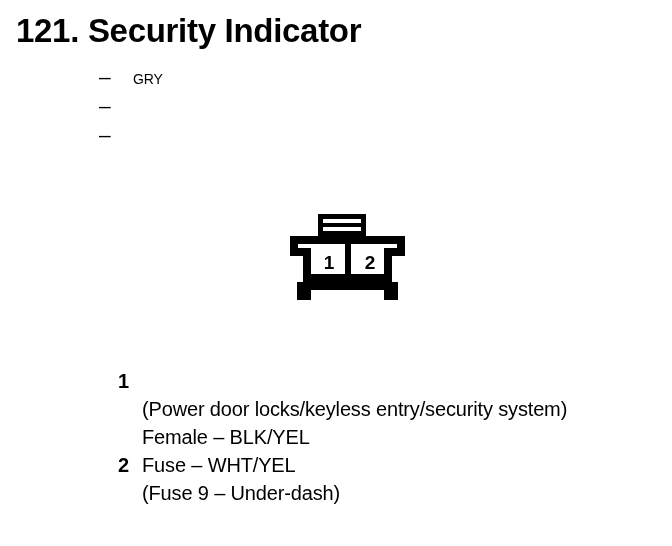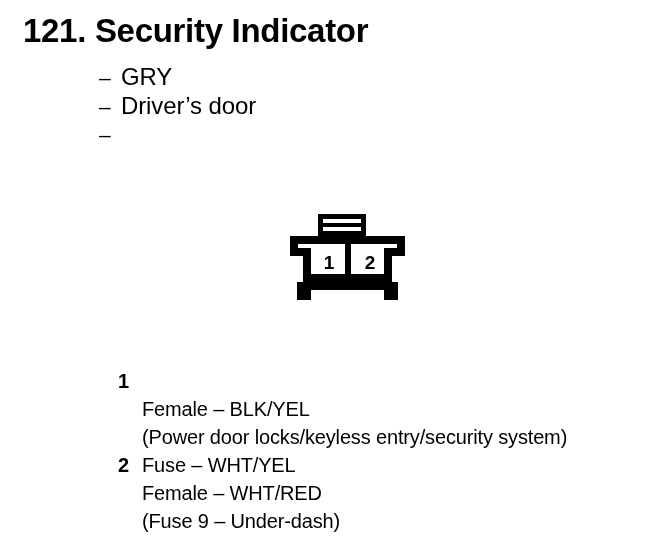--- a/index.html
+++ b/index.html
@@ -13,21 +13,21 @@
     position: relative;
     overflow: hidden;
     font-family: "Liberation Sans", sans-serif;
     color: #000000;
     -webkit-font-smoothing: none;
   }
 
   
   #page-title {
     position: absolute;
-    left: 23px;
+    left: 16px;
     top: 11px;
     font-size: 33px;
     font-weight: bold;
     letter-spacing: -0.3px;
     line-height: 40px;
     white-space: nowrap;
     text-align: center;
   }
 
   
@@ -43,23 +43,24 @@
     height: 29px;
     white-space: nowrap;
   }
   #attribute-list .attr-dash {
     font-size: 21px;
     line-height: 29px;
     width: 22px;
     flex: 0 0 22px;
   }
   #attribute-list .attr-text {
-    font-size: 24px;
+    font-size: 14px;
     line-height: 29px;
     letter-spacing: -0.1px;
+    margin-left: 12px;
   }
 
   
   #connector-diagram {
     position: absolute;
     left: 285px;
     top: 208px;
     width: 128px;
     height: 100px;
   }
@@ -113,21 +114,20 @@
 
 <div id="attribute-list">
 
   <div class="attr-row">
     <span class="attr-dash">–</span>
     <span class="attr-text">GRY</span>
   </div>
 
   <div class="attr-row">
     <span class="attr-dash">–</span>
-    <span class="attr-text">Driver’s door</span>
   </div>
 
   <div class="attr-row">
     <span class="attr-dash">–</span>
   </div>
 
 </div>
 
 <div id="connector-diagram">
   <svg width="128" height="100" viewBox="0 0 128 100" xmlns="http://www.w3.org/2000/svg">
@@ -169,36 +169,32 @@
 </div>
 
 <div id="terminal-list">
 
   <div class="term-group">
     <div class="term-line">
       <span class="term-marker">1</span>
     </div>
     <div class="term-line">
       <span class="term-marker blank"></span>
+      <span class="term-text">(Power door locks/keyless entry/security system)</span>
+    </div>
+    <div class="term-line">
+      <span class="term-marker blank"></span>
       <span class="term-text">Female – BLK/YEL</span>
-    </div>
-    <div class="term-line">
-      <span class="term-marker blank"></span>
-      <span class="term-text">(Power door locks/keyless entry/security system)</span>
     </div>
   </div>
 
   <div class="term-group">
     <div class="term-line">
       <span class="term-marker">2</span>
       <span class="term-text">Fuse – WHT/YEL</span>
     </div>
     <div class="term-line">
       <span class="term-marker blank"></span>
-      <span class="term-text">Female – WHT/RED</span>
-    </div>
-    <div class="term-line">
-      <span class="term-marker blank"></span>
       <span class="term-text">(Fuse 9 – Under-dash)</span>
     </div>
   </div>
 
 </div>
 
 </body></html>

